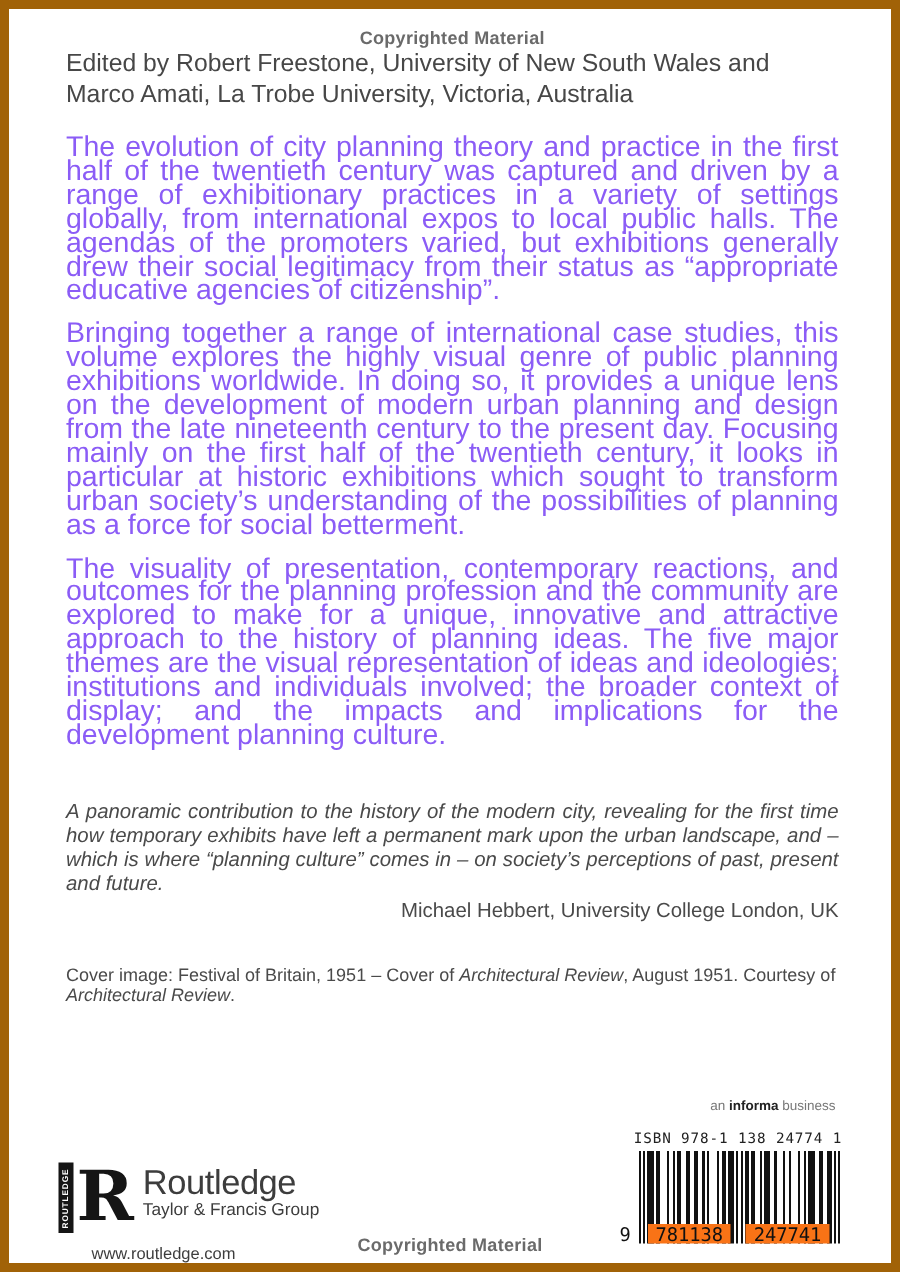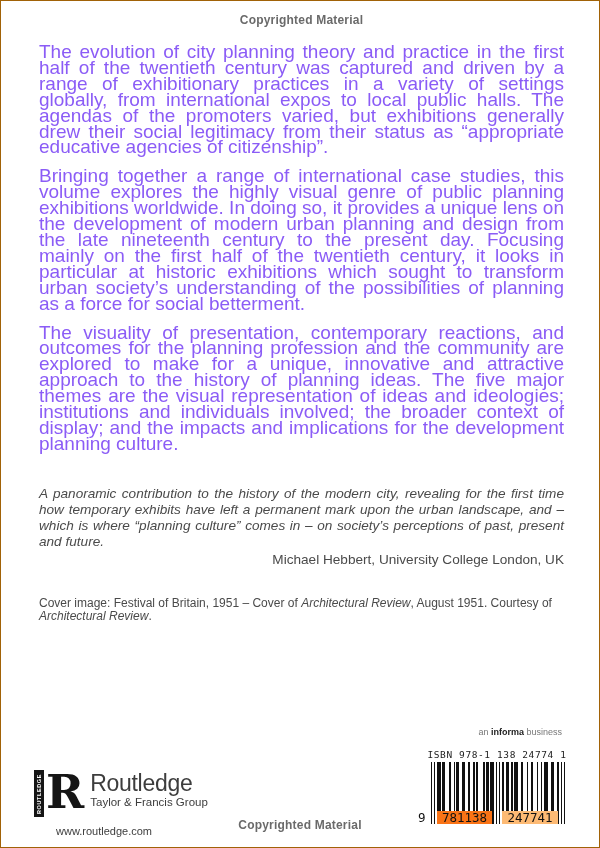--- a/index.html
+++ b/index.html
@@ -1,18 +1,18 @@
 <!DOCTYPE html>
 <html><head>
 <meta charset="utf-8">
 <style>
   html,body{margin:0;padding:0;background:#fff;}
   .page{
     width:600px;height:848px;position:relative;box-sizing:border-box;
-    background:#ffffff;border:1px solid #a16207;
+    background:#ffffff;border:6px solid #a16207;
     font-family:"Liberation Sans",sans-serif;color:#4a4a4a;overflow:hidden;
   }
   .content{padding:12px 35px 0 38px;}
   .copyright{
     text-align:center;font-size:12px;font-weight:bold;color:#6a6a6a;
     letter-spacing:0.2px;
   }
   .copyright.bottom{position:absolute;left:0;right:0;top:817px;}
   .book-title{
     font-size:19.5px;line-height:22.5px;font-weight:bold;color:#333;
@@ -50,21 +50,21 @@
   }
   .bars-wrap{position:relative;height:62px;margin:2px 7px 0 9px;}
   .bars-wrap svg{position:absolute;left:0;top:0;width:100%;height:100%;}
   .ean-digits span{
     position:absolute;bottom:0;height:13px;line-height:13px;
     font-family:"DejaVu Sans Mono",monospace;font-size:12.5px;color:#111;
     text-align:center;
   }
   .ean-first{left:-13px;}
   .ean-g1{left:6px;width:55px;background:#f97316;}
-  .ean-g2{left:71px;width:56px;background:#fdba74;}
+  .ean-g2{left:71px;width:56px;background:#f97316;}
 
   
   .publisher{position:absolute;left:33px;top:769px;}
   .logo-row{display:flex;align-items:flex-start;}
   .logo-strip{
     width:10px;height:47px;background:#151515;position:relative;flex:0 0 aupx;
   }
   .logo-strip span{
     position:absolute;left:50%;top:50%;
     transform:translate(-50%,-50%) rotate(-90deg);
@@ -78,20 +78,21 @@
   .pub-name{font-size:23px;line-height:25px;color:#3d3d3d;letter-spacing:-0.3px;}
   .pub-group{font-size:11.5px;line-height:13px;color:#3d3d3d;}
   .pub-site{font-size:11px;color:#3d3d3d;margin:8px 0 0 22px;}
 </style>
 </head>
 <body>
 
 <div class="page">
   <div class="content">
     <div class="copyright top">Copyrighted Material</div>
+    <div class="editors">Edited by Robert Freestone, University of New South Wales and Marco Amati, La Trobe University, Victoria, Australia</div>
 
     <p class="body first">The evolution of city planning theory and practice in the first half of the twentieth century was captured and driven by a range of exhibitionary practices in a variety of settings globally, from international expos to local public halls. The agendas of the promoters varied, but exhibitions generally drew their social legitimacy from their status as “appropriate educative agencies of citizenship”.</p>
     <p class="body">Bringing together a range of international case studies, this volume explores the highly visual genre of public planning exhibitions worldwide. In doing so, it provides a unique lens on the development of modern urban planning and design from the late nineteenth century to the present day. Focusing mainly on the first half of the twentieth century, it looks in particular at historic exhibitions which sought to transform urban society’s understanding of the possibilities of planning as a force for social betterment.</p>
     <p class="body">The visuality of presentation, contemporary reactions, and outcomes for the planning profession and the community are explored to make for a unique, innovative and attractive approach to the history of planning ideas. The five major themes are the visual representation of ideas and ideologies; institutions and individuals involved; the broader context of display; and the impacts and implications for the development planning culture.</p>
 
     <p class="quote">A panoramic contribution to the history of the modern city, revealing for the first time how temporary exhibits have left a permanent mark upon the urban landscape, and – which is where “planning culture” comes in – on society’s perceptions of past, present and future.</p>
     <div class="attribution">Michael Hebbert, University College London, UK</div>
 
     <div class="credit">
       <span>Cover image: Festival of Britain, 1951 – Cover of </span><span class="it">Architectural Review</span><span>, August 1951. Courtesy of </span><span class="it">Architectural Review</span><span>.</span>

